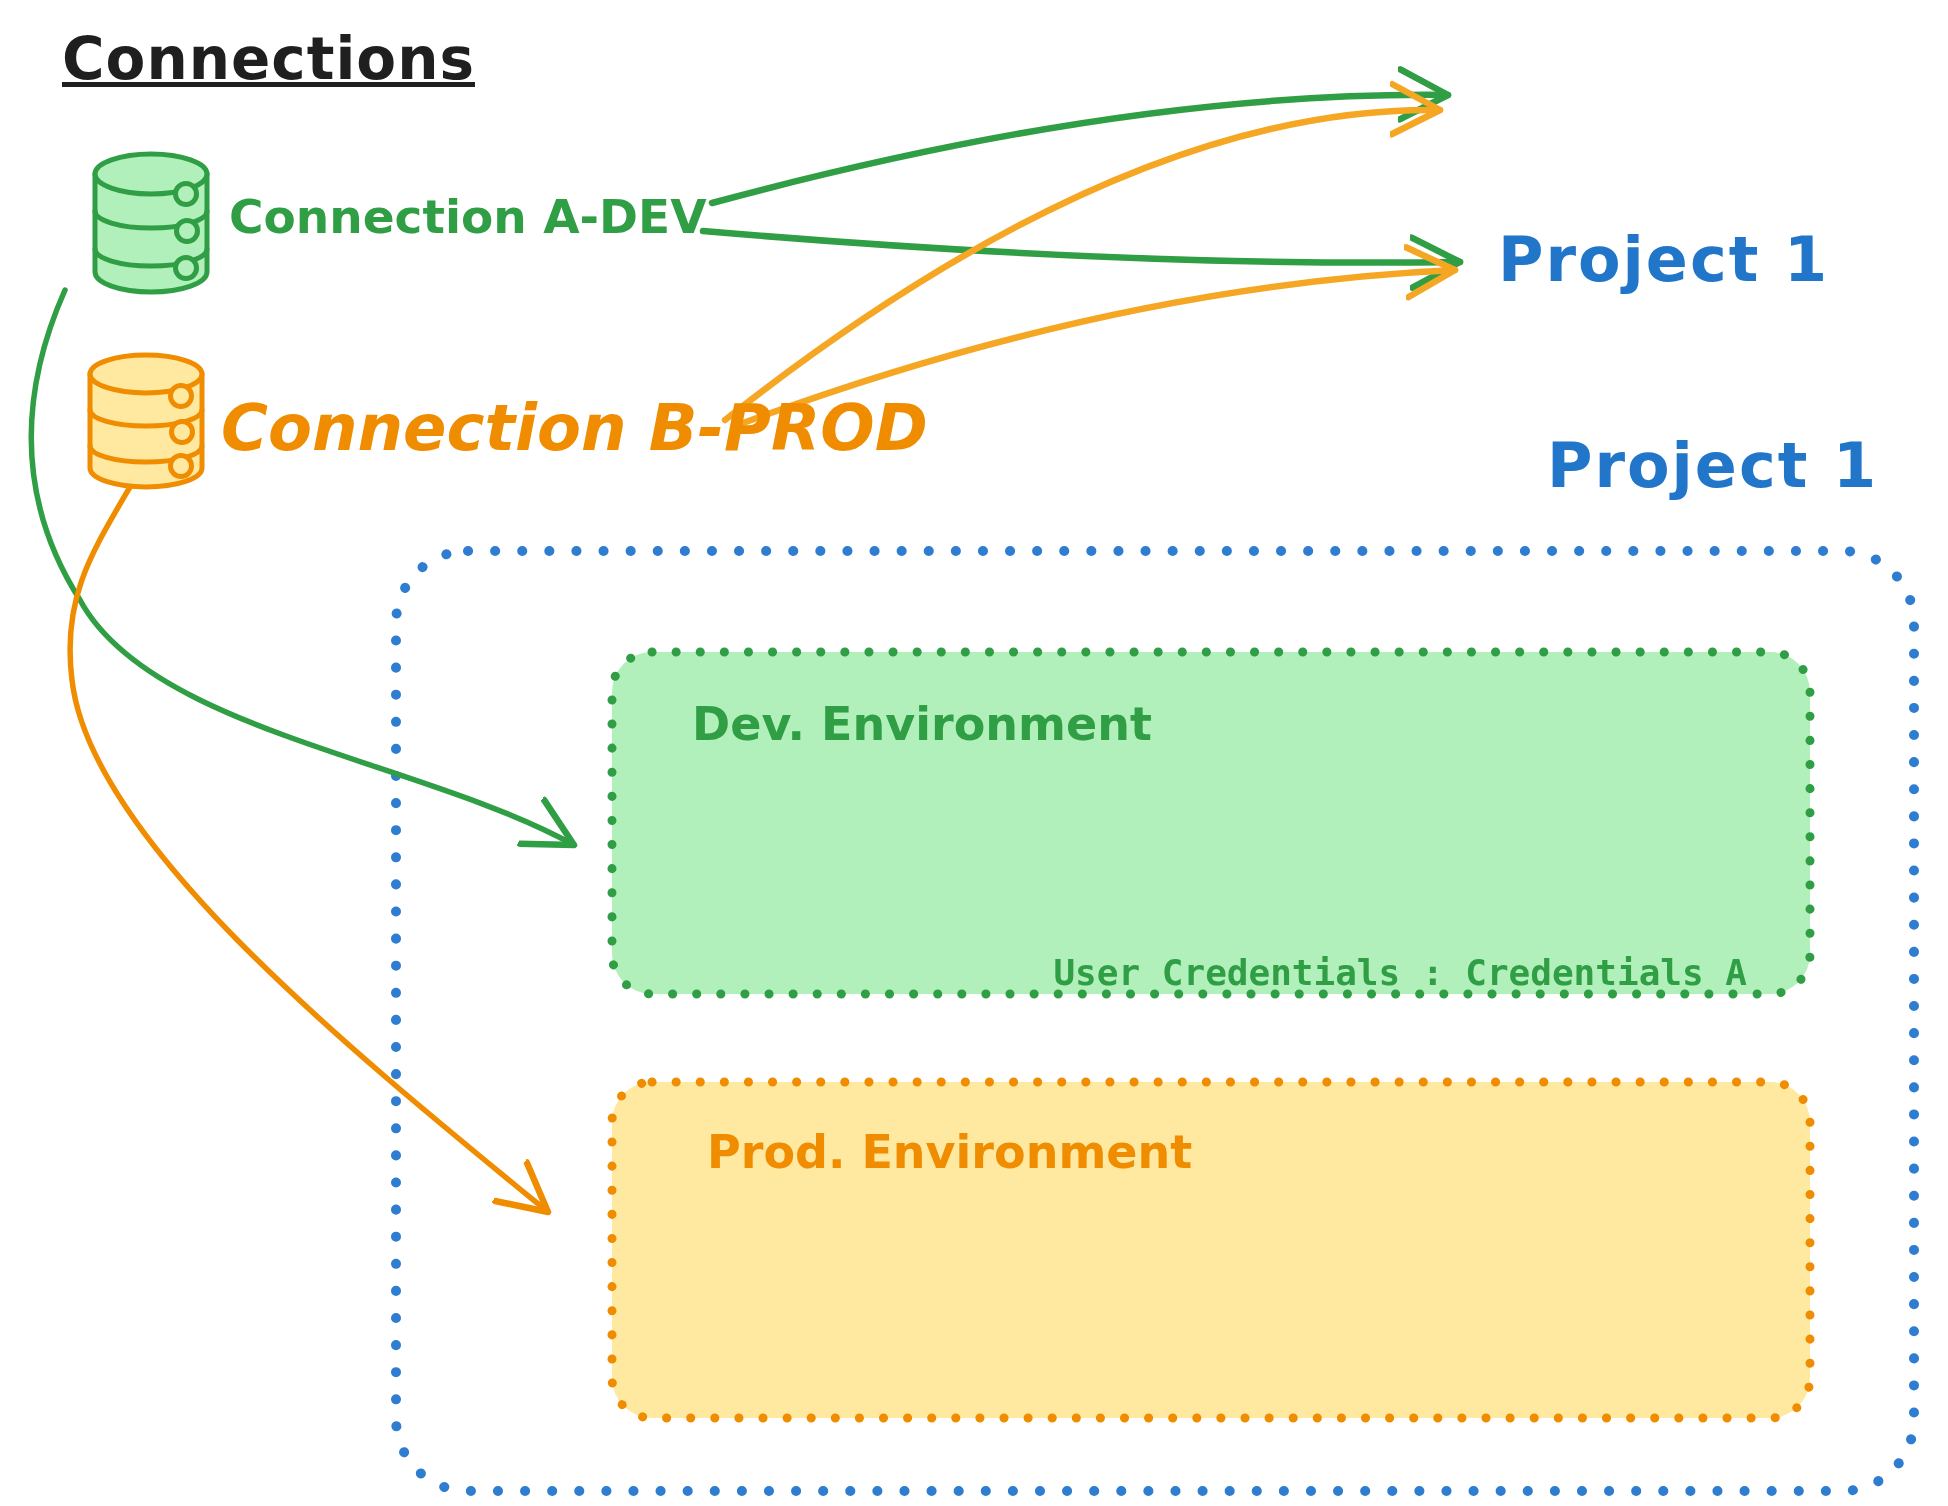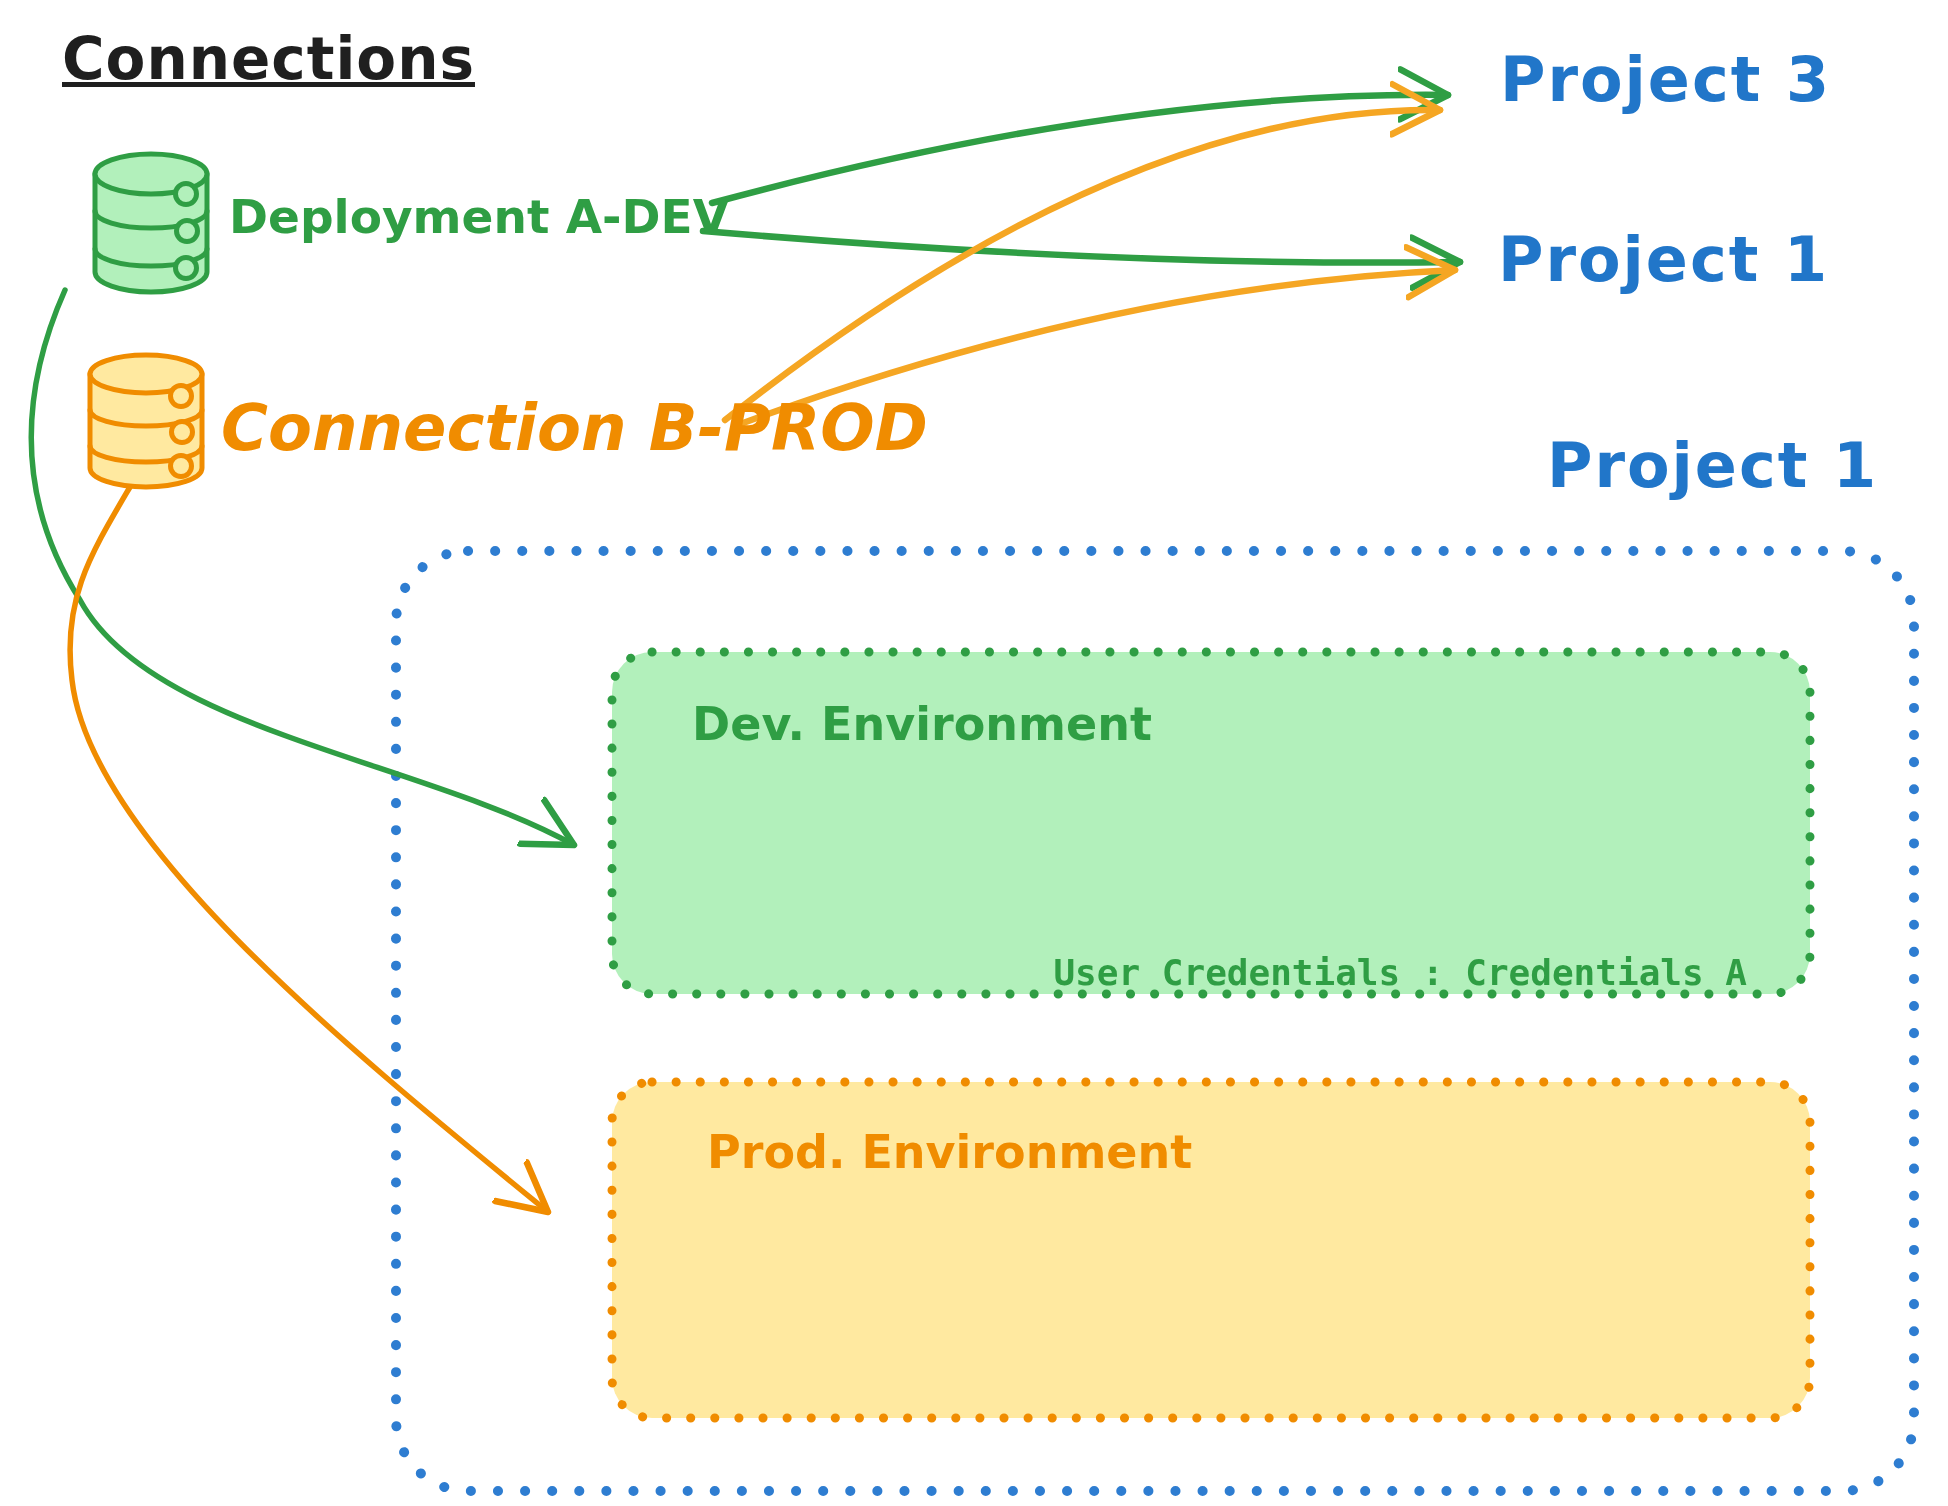--- a/index.html
+++ b/index.html
@@ -94,24 +94,23 @@
     <path d="M 703 231 Q 1124 267 1460 262" class="sk-green line-arrow" marker-end="url(#mk-green)"></path>
     <path d="M 725 420 Q 1124 105 1440 110" class="sk-amber line-arrow" marker-end="url(#mk-amber)"></path>
     <path d="M 735 426 Q 1111 286 1455 270" class="sk-amber line-arrow" marker-end="url(#mk-amber)"></path>
 
     <path d="M 65 290 C 25 380, 10 490, 80 600 C 150 730, 420 760, 574 845" class="sk-green line-curve" marker-end="url(#mk-green)"></path>
     <path d="M 130 487 C 90 555, 62 600, 72 680 C 90 840, 350 1050, 548 1212" class="sk-orange line-curve" marker-end="url(#mk-orange)"></path>
   </svg>
 
   <div class="txt title">Connections</div>
 
-  <div class="txt conn-a">Deployment A-DEV</div>
+  <div class="txt conn-a">Connection A-DEV</div>
   <div class="txt conn-b">Connection B-PROD</div>
 
-  <div class="txt proj proj-3">Project 3</div>
   <div class="txt proj proj-2">Project 1</div>
   <div class="txt proj proj-1">Project 1</div>
 
   <div class="txt env-title dev">Dev. Environment</div>
   <div class="cred dev">User Credentials : Credentials A</div>
 
   <div class="txt env-title prod">Prod. Environment</div>
 
 </div>
 

